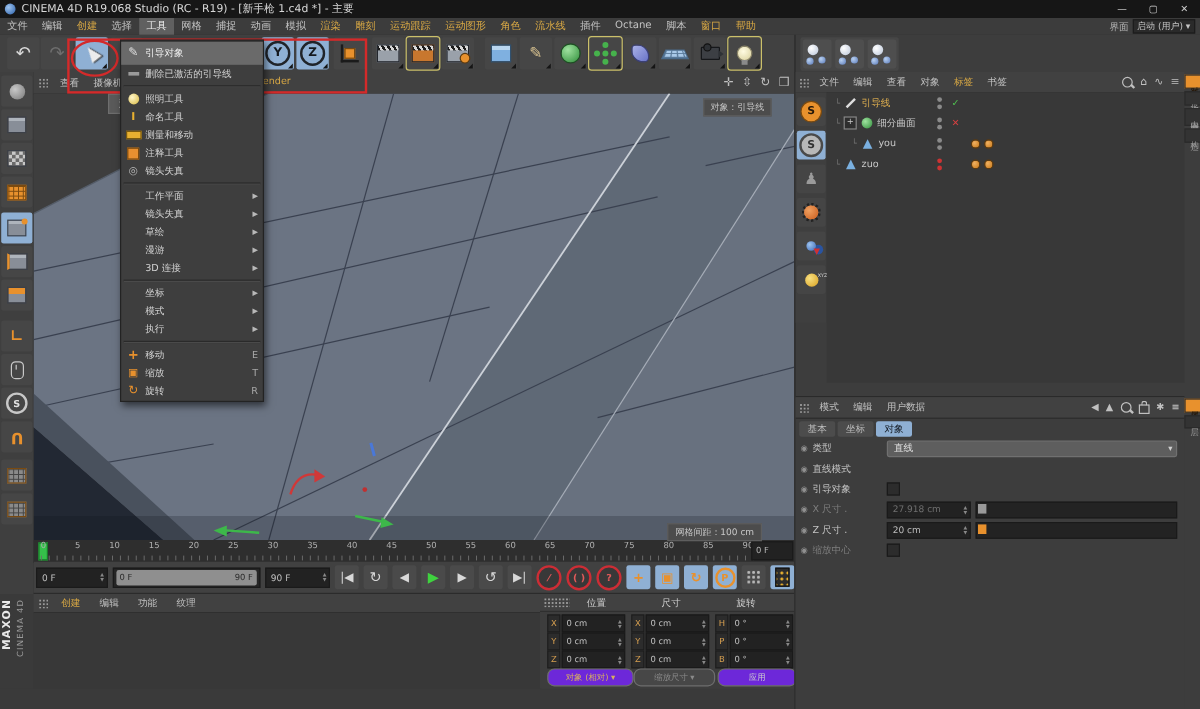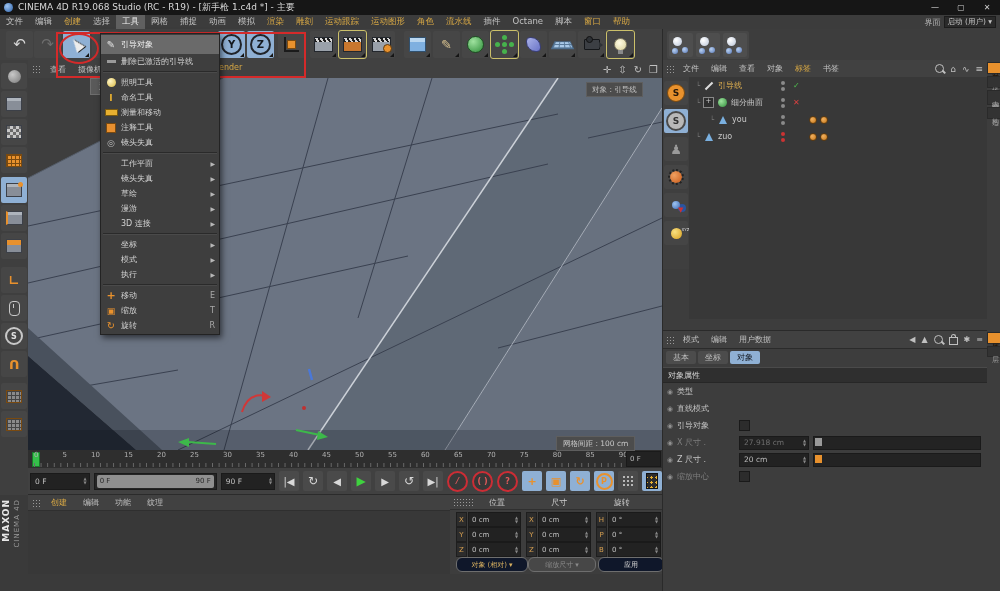--- a/index.html
+++ b/index.html
@@ -113,21 +113,21 @@
   #mattabs .mi.accent{color:var(--yellow);}
   #statusbar{left:0;top:574px;width:662px;height:17px;background:#3c3c3c;border-top:1px solid #2a2a2a;display:flex;align-items:center;gap:5px;padding-left:4px;box-sizing:border-box;color:#b5b5b5;font-size:8px;}
   
   #coordmgr{left:450px;top:495px;width:212px;height:79px;background:#3d3d3d;}
   #coordhead{display:flex;height:14px;align-items:center;border-bottom:1px solid #2f2f2f;background:#414141;font-size:8px;color:#cfcfcf;}
   #coordhead span{flex:1;text-align:left;padding-left:14px;}
   .crow{position:absolute;display:flex;align-items:center;gap:1px;}
   .chip{width:9px;height:13px;background:#2c2c2c;color:#d8a050;font-size:7px;display:flex;align-items:center;justify-content:center;border:1px solid #1e1e1e;}
   .cfld{width:46px;height:13px;background:#222;border:1px solid #1a1a1a;color:#c0c0c0;font-size:7px;display:flex;align-items:center;padding:0 2px 0 3px;}
   .cfld .spin{margin-left:auto;font-size:4px;color:#888;line-height:4px;display:flex;flex-direction:column;}
-  .cbtn{height:13px;border-radius:6px;background:#0f172a;border:1px solid #6e6e6e;color:#cfcfcf;font-size:7px;display:flex;align-items:center;justify-content:center;gap:2px;padding:0 4px;}
+  .cbtn{height:13px;border-radius:6px;background:#6d28d9;border:1px solid #6e6e6e;color:#cfcfcf;font-size:7px;display:flex;align-items:center;justify-content:center;gap:2px;padding:0 4px;}
   .cbtn.mode{color:#d8b060;}
   .cbtn.dis{color:#8a8a8a;background:#474747;}
   
   #rightpanel{left:662px;top:29px;width:338px;height:562px;background:#3d3d3d;border-left:1px solid #2a2a2a;}
   #layoutbtns{position:absolute;left:4px;top:2px;display:flex;gap:3px;background:#464646;padding:2px;border-radius:2px;}
   .laybtn{width:24px;height:24px;background:#4e4e4e;border-radius:2px;position:relative;}
   .laybtn .b{position:absolute;left:4px;top:4px;width:9px;height:9px;border-radius:50%;background:radial-gradient(circle at 35% 35%,#fff,#b8c4d8);}
   .laybtn .s1,.laybtn .s2{position:absolute;width:6px;height:6px;border-radius:50%;background:radial-gradient(circle at 35% 35%,#b8d0f0,#5878b8);}
   .laybtn .s1{left:3px;top:15px}.laybtn .s2{left:13px;top:14px}
   #ommenu{position:absolute;left:0;top:31px;width:324px;height:17px;background:#414141;border-bottom:1px solid #2b2b2b;display:flex;align-items:center;}
@@ -660,25 +660,25 @@
           <span class="lockI"></span>
           <span>✱</span>
           <span>≡</span>
         </span>
       </div>
       <div id="amtabs">
           <span class="amtab">基本</span>
           <span class="amtab">坐标</span>
           <span class="amtab active">对象</span>
         </div>
-      <div id="amsection">对象属性</div>
       <div id="amrows">
           <div class="arow">
             <span class="pre">◉</span>
             <span class="albl">类型</span>
+            <span class="asel">直线</span>
           </div>
           <div class="arow">
             <span class="pre">◉</span>
             <span class="albl">直线模式</span>
           </div>
           <div class="arow">
             <span class="pre">◉</span>
             <span class="albl">引导对象</span>
             <span class="achk"></span>
           </div>

